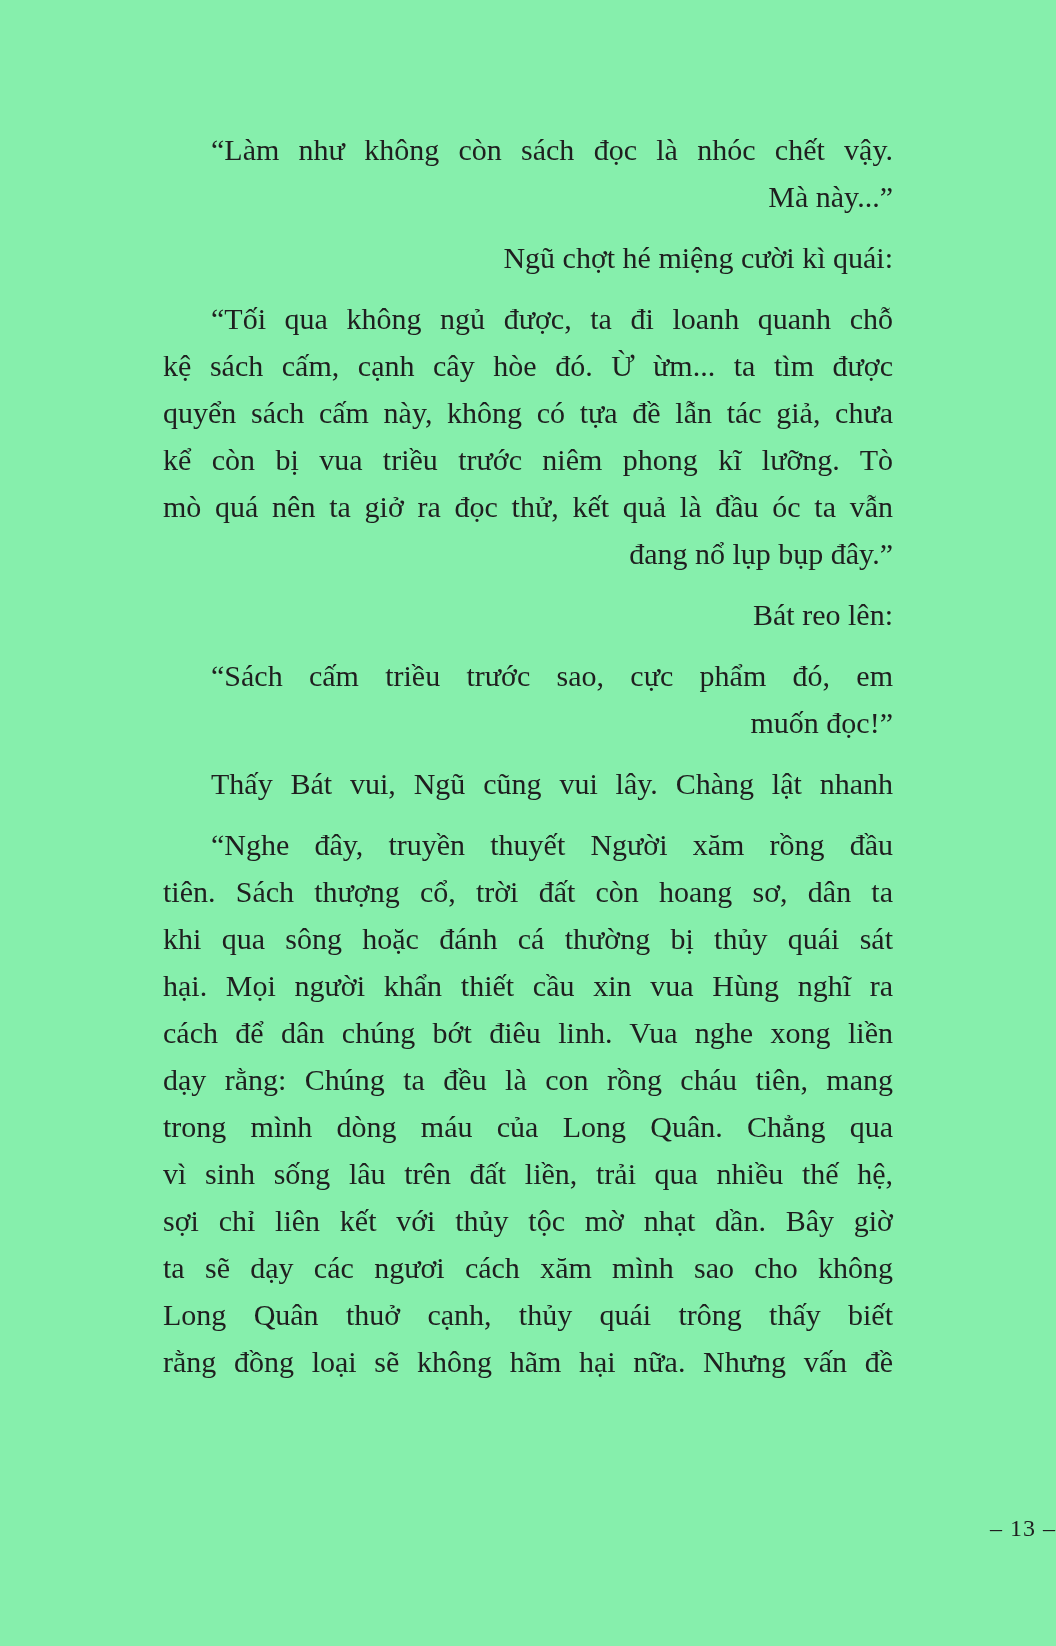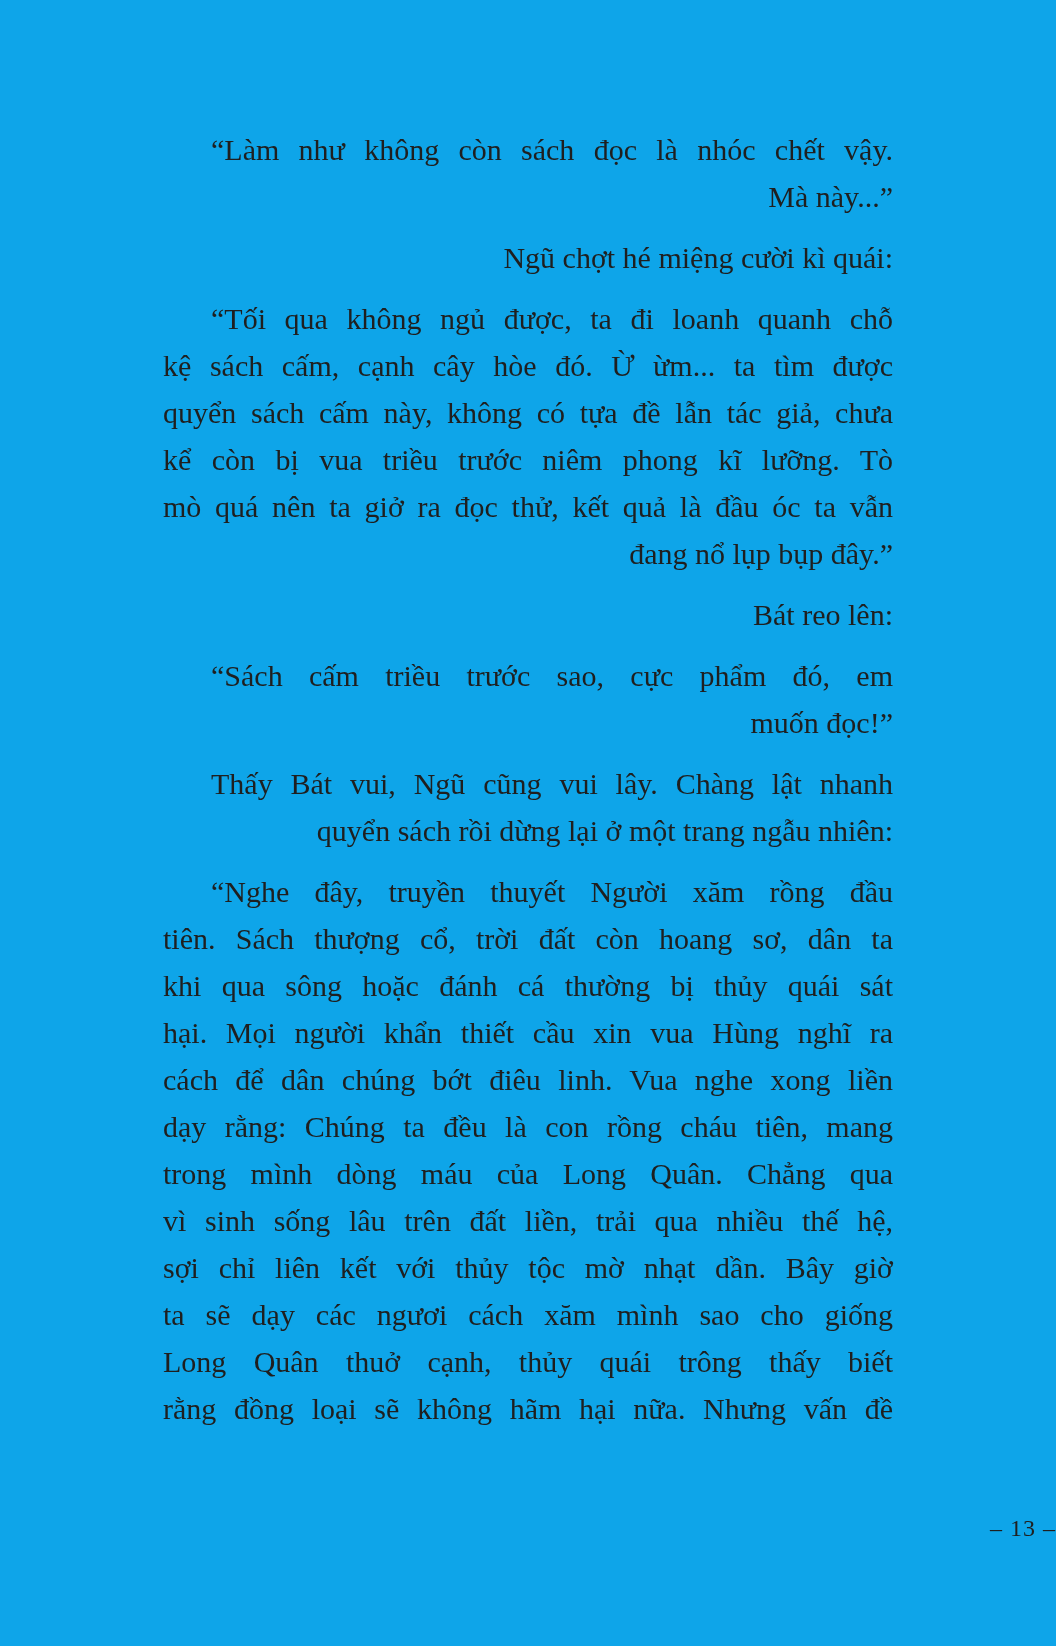--- a/index.html
+++ b/index.html
@@ -4,21 +4,21 @@
 <style>
   html, body {
     margin: 0;
     padding: 0;
     background: #ffffff;
   }
   .page {
     position: relative;
     width: 1056px;
     height: 1646px;
-    background: #0ea5e9;
+    background: #86efac;
     overflow: hidden;
     font-family: "Liberation Serif", "DejaVu Serif", serif;
     color: #1f1f1f;
   }
   .content {
     position: absolute;
     left: 163px;
     top: 126px;
     width: 730px;
   }
@@ -79,34 +79,33 @@
       <div class="ln ind">Bát reo lên:</div>
     </div>
 
     <div class="para">
       <div class="ln j ind">“Sách cấm triều trước sao, cực phẩm đó, em</div>
       <div class="ln">muốn đọc!”</div>
     </div>
 
     <div class="para">
       <div class="ln j ind">Thấy Bát vui, Ngũ cũng vui lây. Chàng lật nhanh</div>
-      <div class="ln">quyển sách rồi dừng lại ở một trang ngẫu nhiên:</div>
     </div>
 
     <div class="para">
       <div class="ln j ind"><span>“Nghe đây, truyền thuyết </span><span class="it">Người xăm rồng đầu</span></div>
       <div class="ln j"><span class="it">tiên.</span><span> Sách thượng cổ, trời đất còn hoang sơ, dân ta</span></div>
       <div class="ln j">khi qua sông hoặc đánh cá thường bị thủy quái sát</div>
       <div class="ln j">hại. Mọi người khẩn thiết cầu xin vua Hùng nghĩ ra</div>
       <div class="ln j">cách để dân chúng bớt điêu linh. Vua nghe xong liền</div>
       <div class="ln j">dạy rằng: Chúng ta đều là con rồng cháu tiên, mang</div>
       <div class="ln j">trong mình dòng máu của Long Quân. Chẳng qua</div>
       <div class="ln j">vì sinh sống lâu trên đất liền, trải qua nhiều thế hệ,</div>
       <div class="ln j">sợi chỉ liên kết với thủy tộc mờ nhạt dần. Bây giờ</div>
-      <div class="ln j">ta sẽ dạy các ngươi cách xăm mình sao cho giống</div>
+      <div class="ln j">ta sẽ dạy các ngươi cách xăm mình sao cho không</div>
       <div class="ln j">Long Quân thuở cạnh, thủy quái trông thấy biết</div>
       <div class="ln j">rằng đồng loại sẽ không hãm hại nữa. Nhưng vấn đề</div>
     </div>
 
   </div>
 
   <div class="pagenum">– 13 –</div>
 </div>
 
 </body></html>

